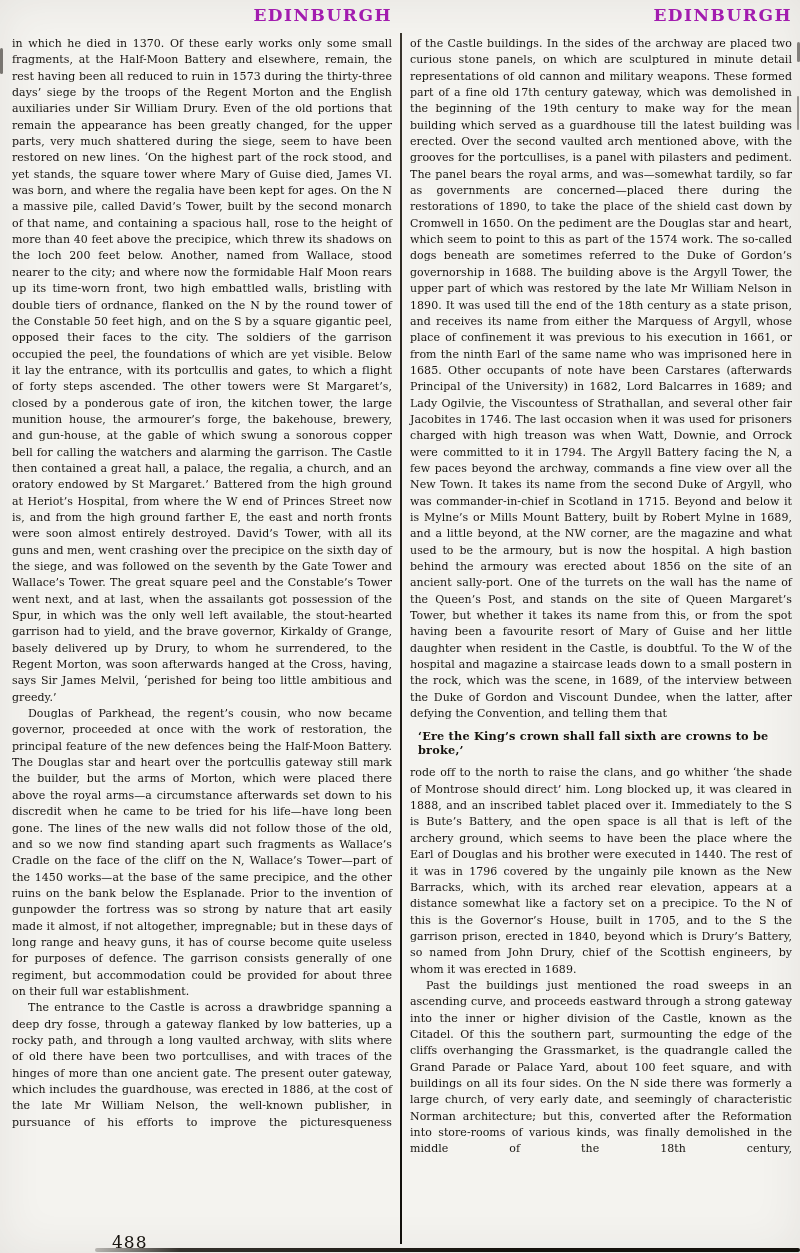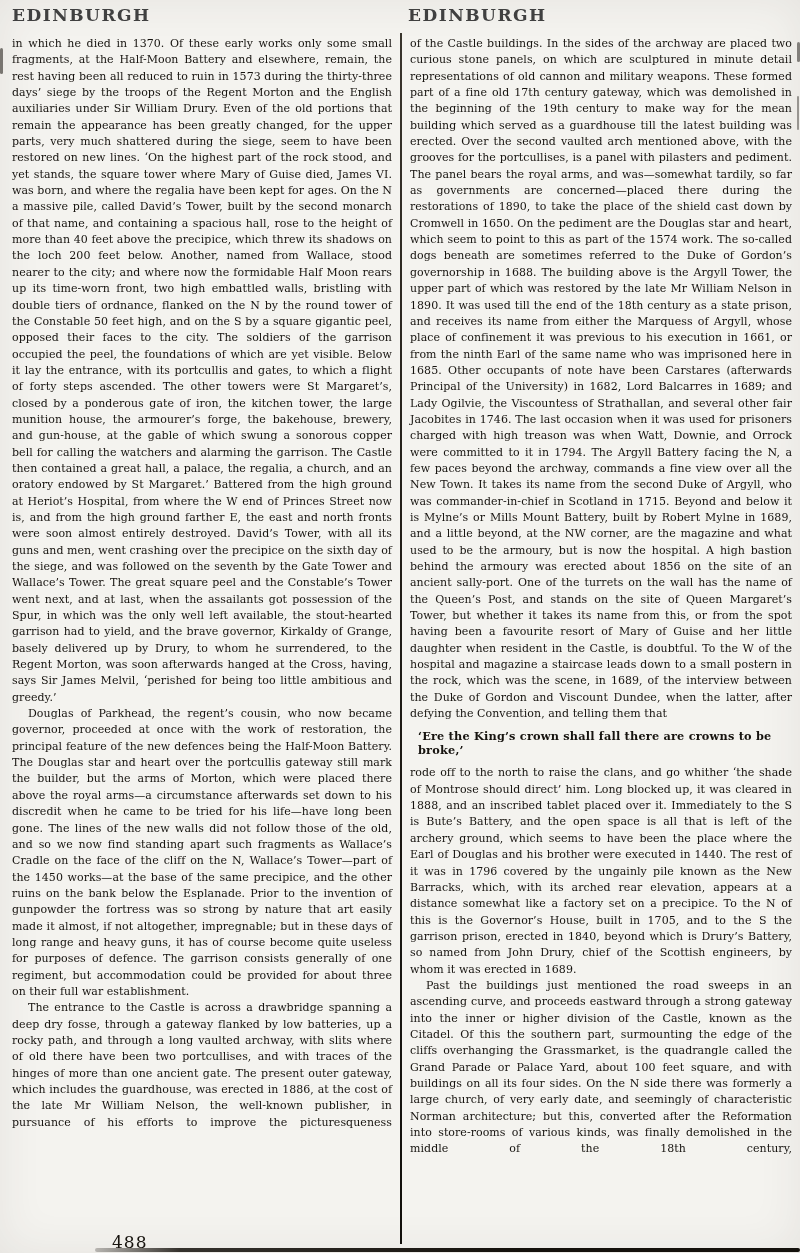--- a/index.html
+++ b/index.html
@@ -17,22 +17,22 @@
     color: #16130f;
     overflow: hidden;
     box-shadow: inset 0 0 45px rgba(60,55,45,0.08);
   }
   .running-head {
     position: absolute;
     top: 5px;
     font-weight: bold;
     font-size: 17px;
     letter-spacing: 1.5px;
-    text-align: left;
-    color: #404040;
+    text-align: right;
+    color: #a21caf;
   }
   .running-head.left  { left: 12px;  width: 380px; }
   .running-head.right { left: 408px; width: 384px; }
   .column-divider {
     position: absolute;
     left: 400px;
     top: 33px;
     width: 2px;
     height: 1211px;
     background: linear-gradient(to bottom, #3a352d 0%, #221e18 40%, #12100c 100%);
@@ -92,21 +92,21 @@
   <div class="column-divider"></div>
 
   <div class="column col-left">
     <p class="para">in which he died in 1370.  Of these early works only some small fragments, at the Half-Moon Battery and elsewhere, remain, the rest having been all reduced to ruin in 1573 during the thirty-three days’ siege by the troops of the Regent Morton and the English auxiliaries under Sir William Drury.  Even of the old portions that remain the appearance has been greatly changed, for the upper parts, very much shattered during the siege, seem to have been restored on new lines.  ‘On the highest part of the rock stood, and yet stands, the square tower where Mary of Guise died, James VI. was born, and where the regalia have been kept for ages.  On the N a massive pile, called David’s Tower, built by the second monarch of that name, and containing a spacious hall, rose to the height of more than 40 feet above the precipice, which threw its shadows on the loch 200 feet below.  Another, named from Wallace, stood nearer to the city; and where now the formidable Half Moon rears up its time-worn front, two high embattled walls, bristling with double tiers of ordnance, flanked on the N by the round tower of the Constable 50 feet high, and on the S by a square gigantic peel, opposed their faces to the city.  The soldiers of the garrison occupied the peel, the foundations of which are yet visible.  Below it lay the entrance, with its portcullis and gates, to which a flight of forty steps ascended.  The other towers were St Margaret’s, closed by a ponderous gate of iron, the kitchen tower, the large munition house, the armourer’s forge, the bakehouse, brewery, and gun-house, at the gable of which swung a sonorous copper bell for calling the watchers and alarming the garrison.  The Castle then contained a great hall, a palace, the regalia, a church, and an oratory endowed by St Margaret.’  Battered from the high ground at Heriot’s Hospital, from where the W end of Princes Street now is, and from the high ground farther E, the east and north fronts were soon almost entirely destroyed.  David’s Tower, with all its guns and men, went crashing over the precipice on the sixth day of the siege, and was followed on the seventh by the Gate Tower and Wallace’s Tower.  The great square peel and the Constable’s Tower went next, and at last, when the assailants got possession of the Spur, in which was the only well left available, the stout-hearted garrison had to yield, and the brave governor, Kirkaldy of Grange, basely delivered up by Drury, to whom he surrendered, to the Regent Morton, was soon afterwards hanged at the Cross, having, says Sir James Melvil, ‘perished for being too little ambitious and greedy.’</p>
     <p class="para indent">Douglas of Parkhead, the regent’s cousin, who now became governor, proceeded at once with the work of restoration, the principal feature of the new defences being the Half-Moon Battery.  The Douglas star and heart over the portcullis gateway still mark the builder, but the arms of Morton, which were placed there above the royal arms—a circumstance afterwards set down to his discredit when he came to be tried for his life—have long been gone.  The lines of the new walls did not follow those of the old, and so we now find standing apart such fragments as Wallace’s Cradle on the face of the cliff on the N, Wallace’s Tower—part of the 1450 works—at the base of the same precipice, and the other ruins on the bank below the Esplanade.  Prior to the invention of gunpowder the fortress was so strong by nature that art easily made it almost, if not altogether, impregnable; but in these days of long range and heavy guns, it has of course become quite useless for purposes of defence.  The garrison consists generally of one regiment, but accommodation could be provided for about three on their full war establishment.</p>
     <p class="para indent cont">The entrance to the Castle is across a drawbridge spanning a deep dry fosse, through a gateway flanked by low batteries, up a rocky path, and through a long vaulted archway, with slits where of old there have been two portcullises, and with traces of the hinges of more than one ancient gate.  The present outer gateway, which includes the guardhouse, was erected in 1886, at the cost of the late Mr William Nelson, the well-known publisher, in pursuance of his efforts to improve the picturesqueness</p>
   </div>
 
   <div class="column col-right">
     <p class="para">of the Castle buildings.  In the sides of the archway are placed two curious stone panels, on which are sculptured in minute detail representations of old cannon and military weapons.  These formed part of a fine old 17th century gateway, which was demolished in the beginning of the 19th century to make way for the mean building which served as a guardhouse till the latest building was erected.  Over the second vaulted arch mentioned above, with the grooves for the portcullises, is a panel with pilasters and pediment.  The panel bears the royal arms, and was—somewhat tardily, so far as governments are concerned—placed there during the restorations of 1890, to take the place of the shield cast down by Cromwell in 1650.  On the pediment are the Douglas star and heart, which seem to point to this as part of the 1574 work.  The so-called dogs beneath are sometimes referred to the Duke of Gordon’s governorship in 1688.  The building above is the Argyll Tower, the upper part of which was restored by the late Mr William Nelson in 1890. It was used till the end of the 18th century as a state prison, and receives its name from either the Marquess of Argyll, whose place of confinement it was previous to his execution in 1661, or from the ninth Earl of the same name who was imprisoned here in 1685.  Other occupants of note have been Carstares (afterwards Principal of the University) in 1682, Lord Balcarres in 1689; and Lady Ogilvie, the Viscountess of Strathallan, and several other fair Jacobites in 1746.  The last occasion when it was used for prisoners charged with high treason was when Watt, Downie, and Orrock were committed to it in 1794.  The Argyll Battery facing the N, a few paces beyond the archway, commands a fine view over all the New Town.  It takes its name from the second Duke of Argyll, who was commander-in-chief in Scotland in 1715. Beyond and below it is Mylne’s or Mills Mount Battery, built by Robert Mylne in 1689, and a little beyond, at the NW corner, are the magazine and what used to be the armoury, but is now the hospital.  A high bastion behind the armoury was erected about 1856 on the site of an ancient sally-port.  One of the turrets on the wall has the name of the Queen’s Post, and stands on the site of Queen Margaret’s Tower, but whether it takes its name from this, or from the spot having been a favourite resort of Mary of Guise and her little daughter when resident in the Castle, is doubtful.  To the W of the hospital and magazine a staircase leads down to a small postern in the rock, which was the scene, in 1689, of the interview between the Duke of Gordon and Viscount Dundee, when the latter, after defying the Convention, and telling them that</p>
-    <p class="verse">‘Ere the King’s crown shall fall there are crowns to be broke,’</p>
+    <p class="verse">‘Ere the King’s crown shall fall sixth are crowns to be broke,’</p>
     <p class="para">rode off to the north to raise the clans, and go whither ‘the shade of Montrose should direct’ him.  Long blocked up, it was cleared in 1888, and an inscribed tablet placed over it.  Immediately to the S is Bute’s Battery, and the open space is all that is left of the archery ground, which seems to have been the place where the Earl of Douglas and his brother were executed in 1440.  The rest of it was in 1796 covered by the ungainly pile known as the New Barracks, which, with its arched rear elevation, appears at a distance somewhat like a factory set on a precipice.  To the N of this is the Governor’s House, built in 1705, and to the S the garrison prison, erected in 1840, beyond which is Drury’s Battery, so named from John Drury, chief of the Scottish engineers, by whom it was erected in 1689.</p>
     <p class="para indent cont">Past the buildings just mentioned the road sweeps in an ascending curve, and proceeds eastward through a strong gateway into the inner or higher division of the Castle, known as the Citadel.  Of this the southern part, surmounting the edge of the cliffs overhanging the Grassmarket, is the quadrangle called the Grand Parade or Palace Yard, about 100 feet square, and with buildings on all its four sides.  On the N side there was formerly a large church, of very early date, and seemingly of characteristic Norman architecture; but this, converted after the Reformation into store-rooms of various kinds, was finally demolished in the middle of the 18th century,</p>
   </div>
 
   <div class="page-number">488</div>
 
   <div class="artifact bottom-streak"></div>
   <div class="artifact edge-a"></div>
   <div class="artifact edge-b"></div>
   <div class="artifact edge-c"></div>

